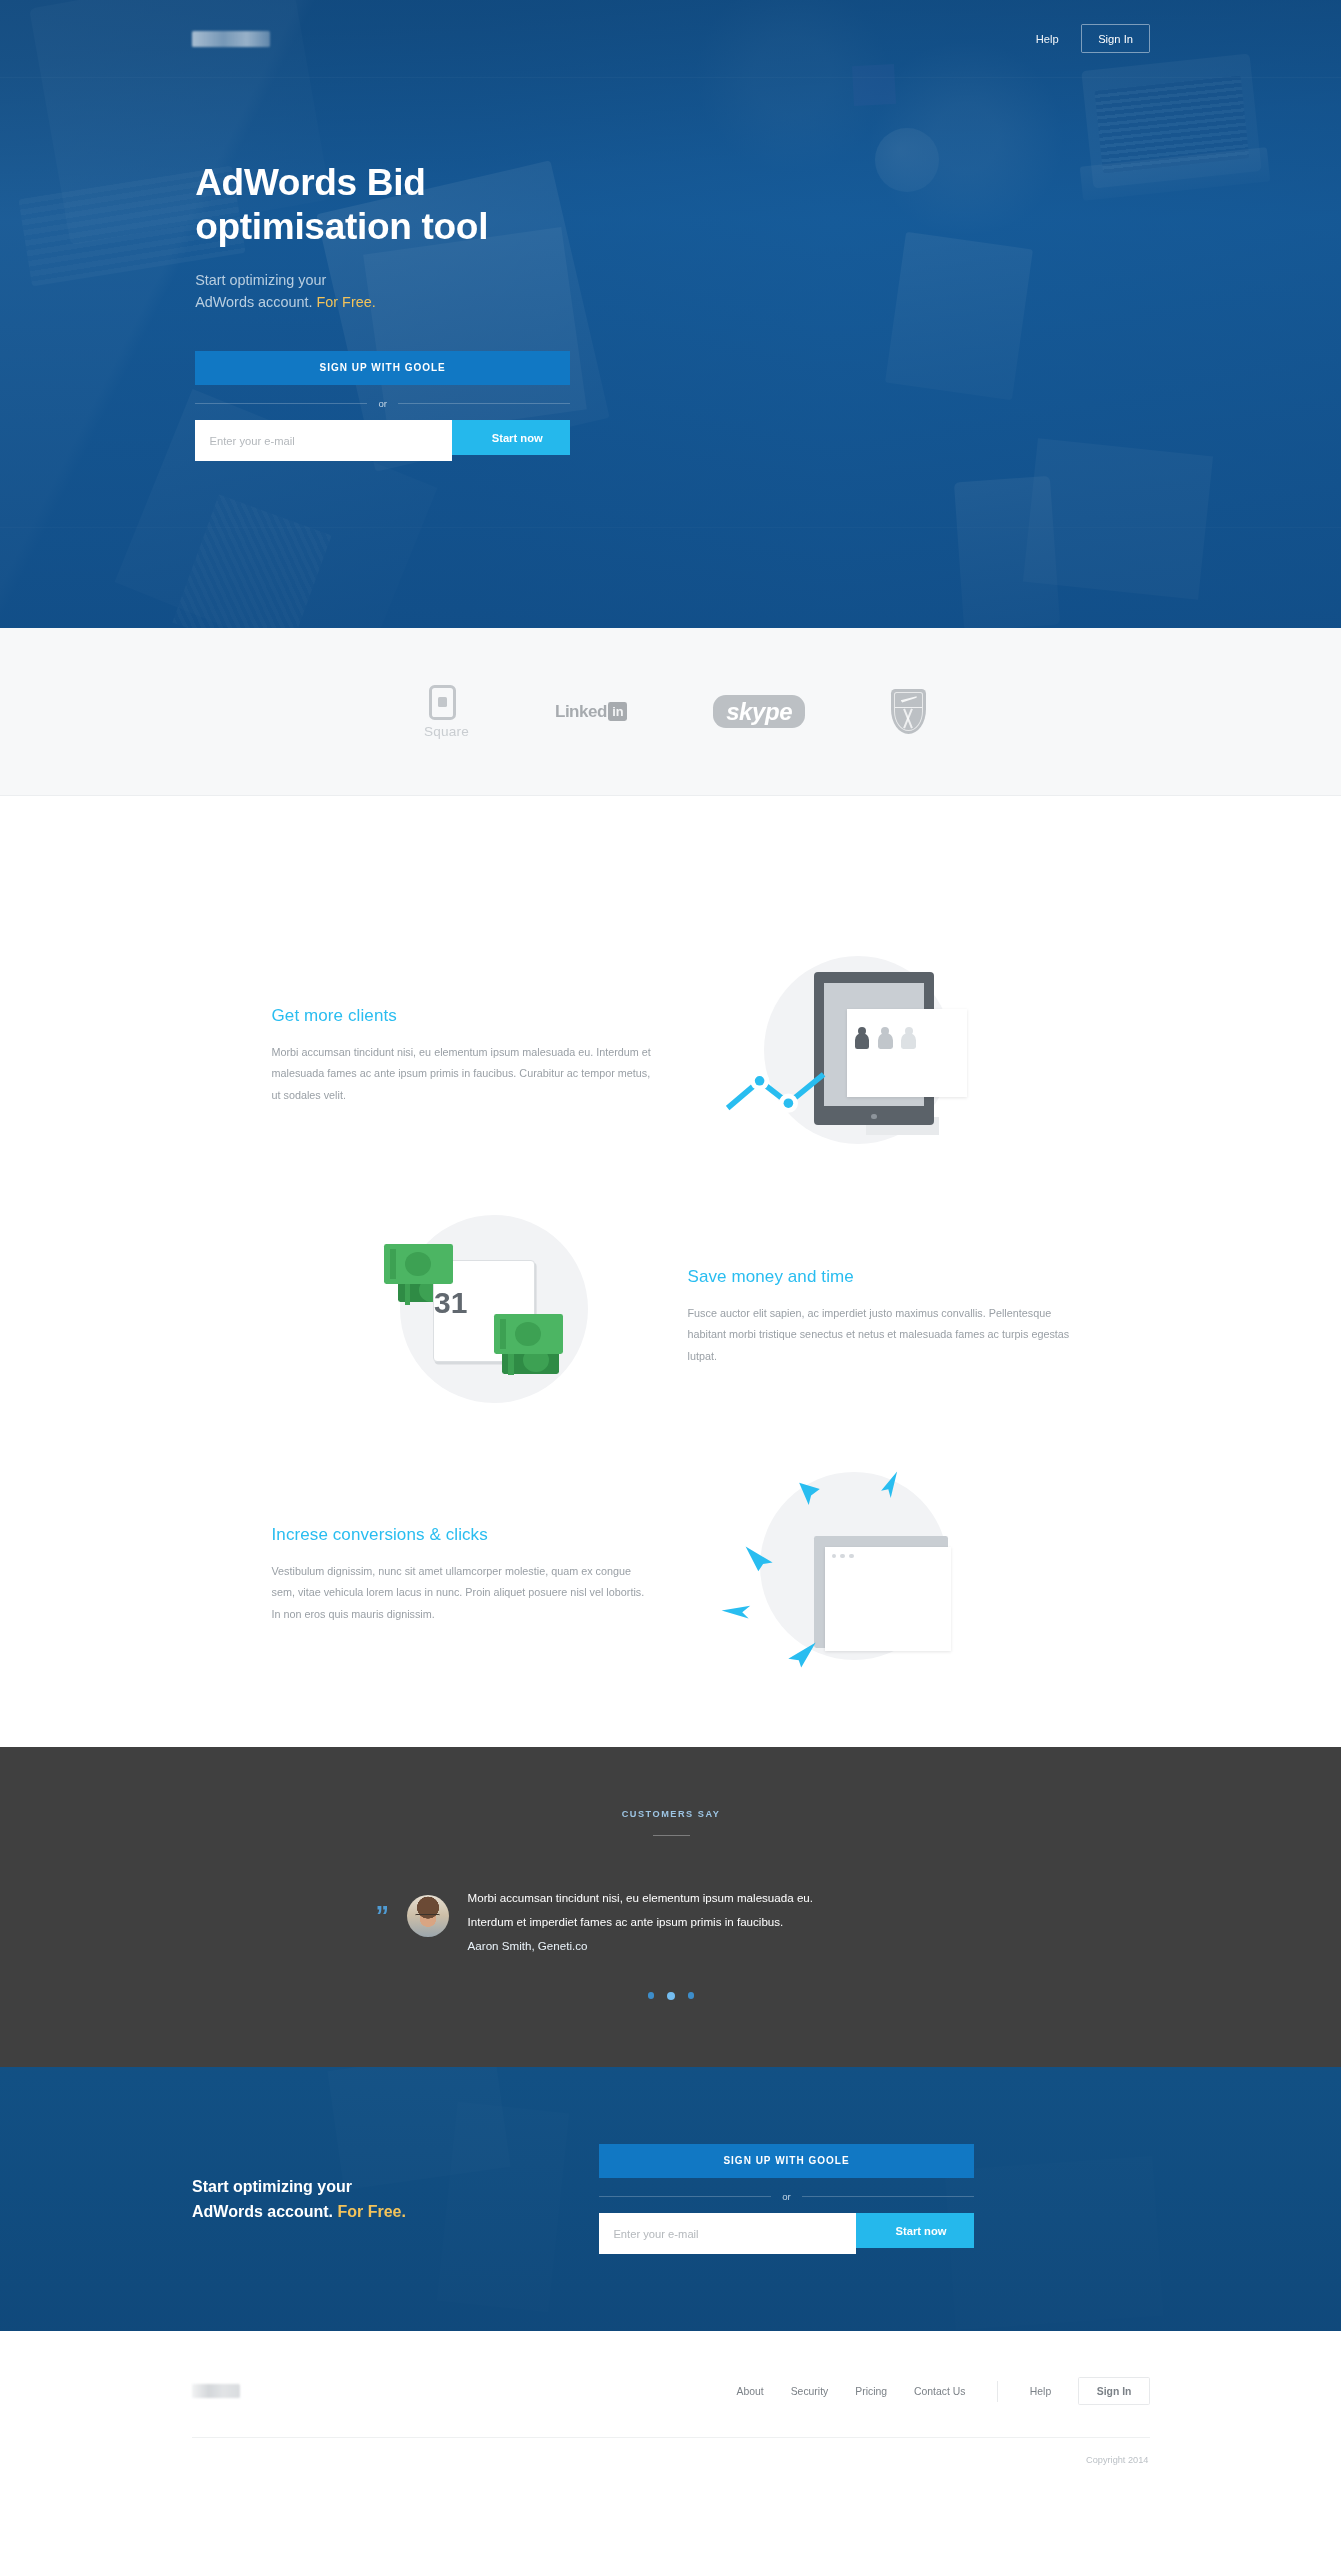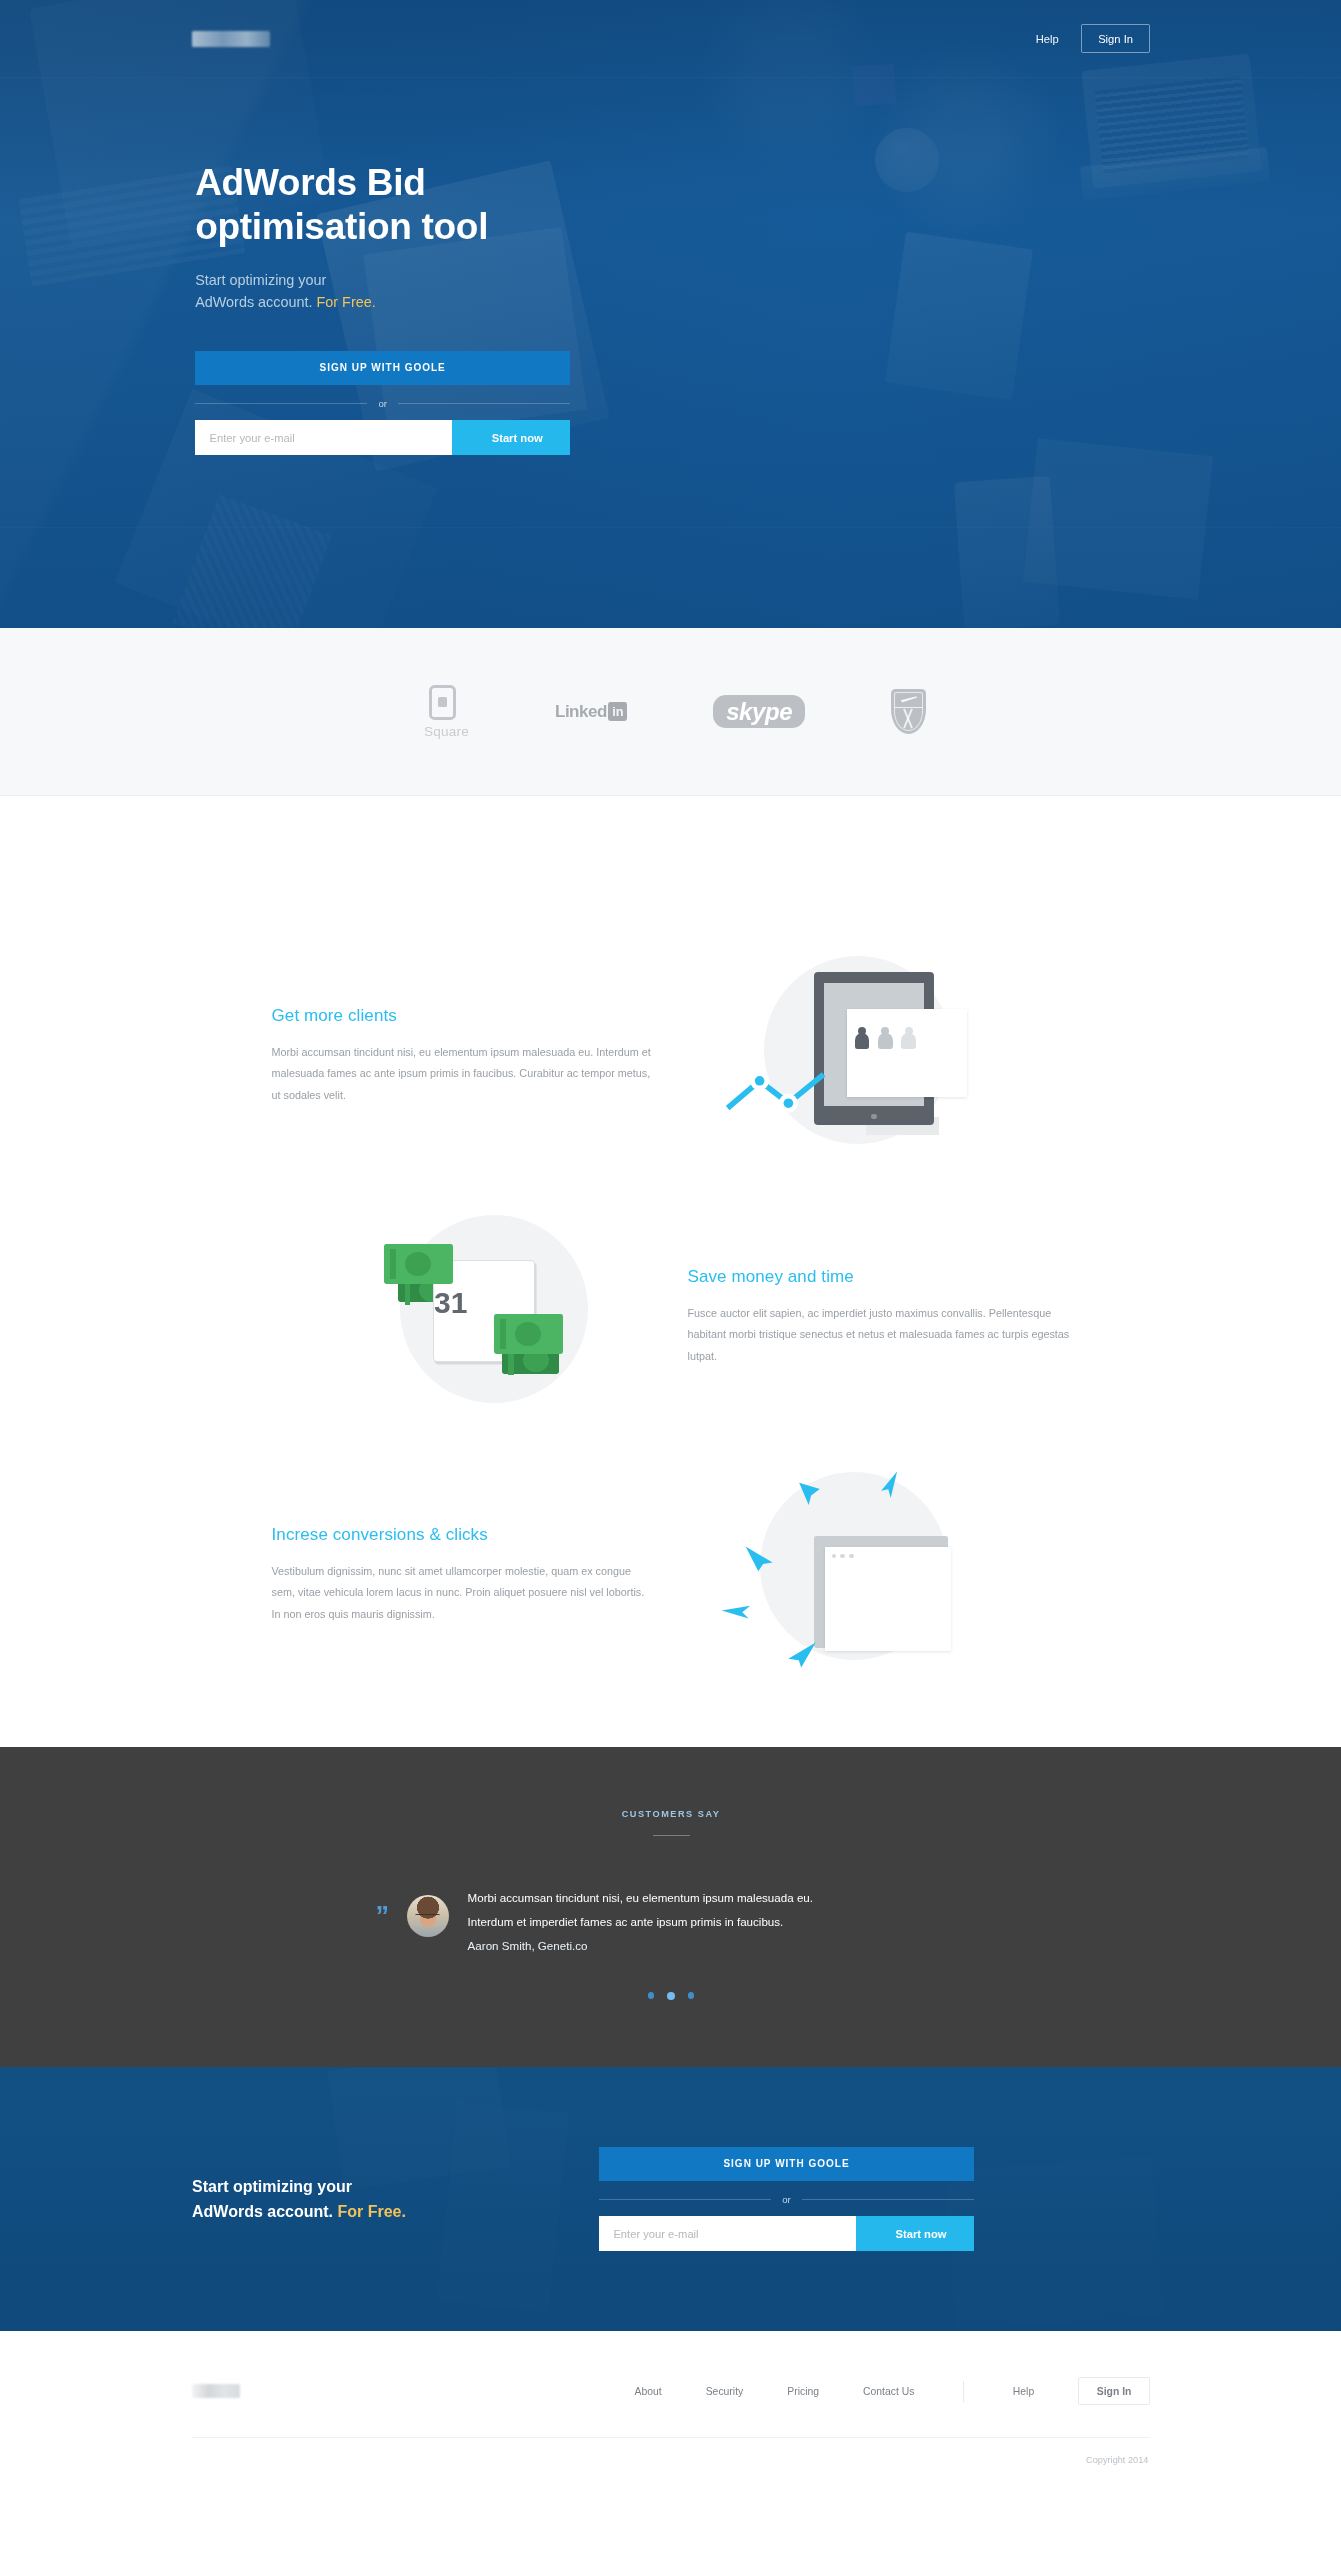--- a/index.html
+++ b/index.html
@@ -108,21 +108,21 @@
     display: block; width: 100%; height: 34px; line-height: 34px;
     background: #1178c4; color: #fff; font-size: 10px; font-weight: bold;
     letter-spacing: 1px; text-align: center; border: 0; cursor: pointer;
     font-family: inherit;
   }
   .or-row { display: flex; align-items: center; margin: 12.8px 0 11.2px; justify-content: center; }
   .or-row .ln { flex: 1; height: 0.8px; background: rgba(255,255,255,.22); }
   .or-row .or { padding: 0 11.2px; font-size: 9.6px; color: #c4d6e6; }
   .form-row { display: flex; }
   .email-input {
-    flex: 1; height: 35px; border: 0; background: #fff; padding: 0 14.4px;
+    flex: 1; height: 41px; border: 0; background: #fff; padding: 0 14.4px;
     font-size: 11.2px; color: #555; font-family: inherit;
   }
   .email-input::placeholder { color: #b4b8bc; }
   .btn-start {
     width: 118px; height: 35px; background: #25b8ec; color: #fff;
     font-size: 11.2px; font-weight: bold; border: 0; cursor: pointer; font-family: inherit; padding-left: 12px;
   }
 
   
   .logos {
@@ -269,21 +269,21 @@
   .bot-right { width: 375px; margin-left: 64px; }
 
   
   .footer { background:#fff; padding: 46px 0 37px; }
   .foot-row { display:flex; align-items:center; }
   .foot-logo {
     width: 48px; height: 14.4px; border-radius: 1.6px;
     background: linear-gradient(90deg, #f2f3f4, #d4d7da 35%, #e2e4e6 65%, #d9dcdf);
     filter: blur(1px);
   }
-  .foot-nav { margin-left: auto; display:flex; align-items:center; gap: 44px; }
+  .foot-nav { margin-left: auto; display:flex; align-items:center; gap: 27px; }
   .foot-nav a { color:#7b8187; font-size: 10.4px; text-decoration:none; }
   .foot-sep { width:0.8px; height:21px; background:#e7e9eb; margin: 0 4.8px; }
   .foot-signin { color:#4a5159; font-size: 10.4px; font-weight: bold; text-decoration:none;
      padding: 7.2px 17.6px; border: 0.8px solid #e7e9eb; border-radius: 1.6px; }
   .foot-rule { height:0.8px; background:#eef0f1; margin-top: 32px; }
   .copy { text-align:right; font-size: 9.2px; color:#bcc1c6; margin-top: 17.6px; padding-right: 1.6px; }
 </style>
 </head>
 <body>
 

